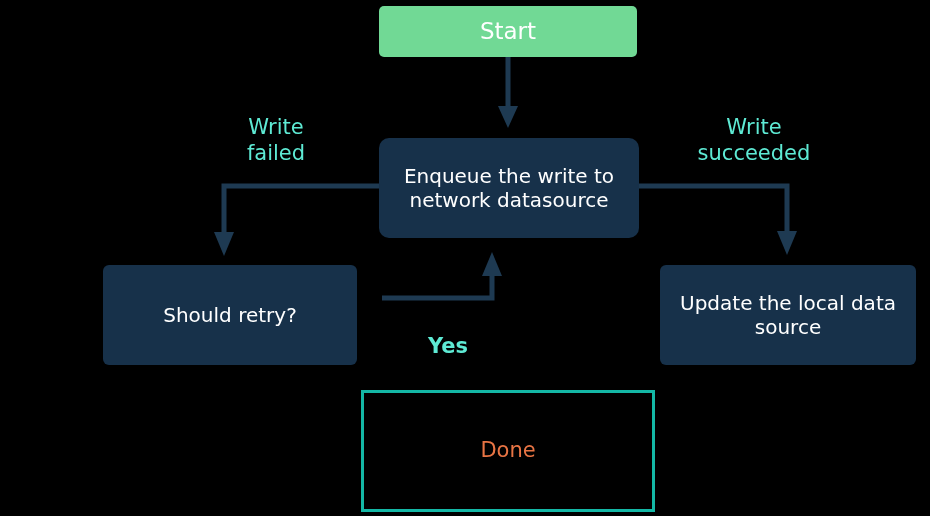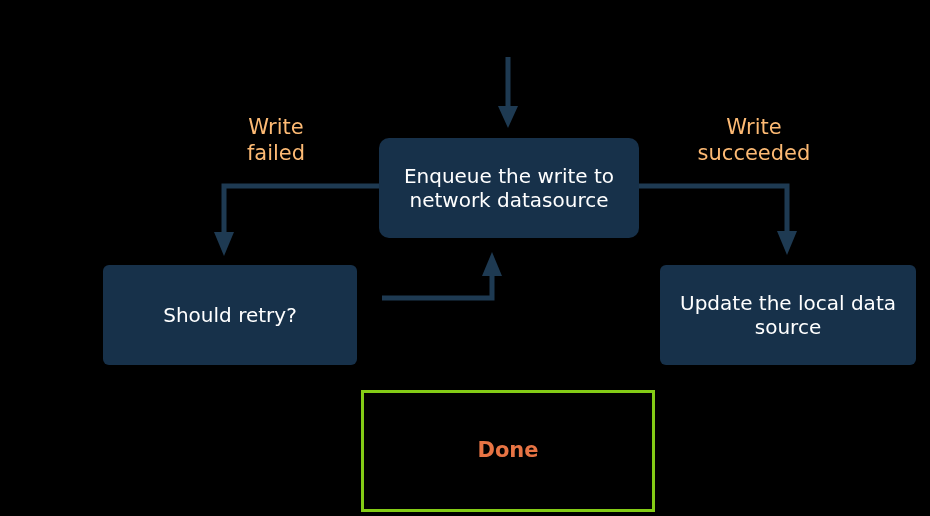--- a/index.html
+++ b/index.html
@@ -67,28 +67,28 @@
     color: #ffffff;
     font-size: 20px;
     padding: 0 14px;
   }
   .node-done {
     left: 361px;
     top: 390px;
     width: 294px;
     height: 122px;
     background: transparent;
-    border: 3px solid #84cc16;
+    border: 3px solid #14b8a6;
     color: #e87444;
     font-size: 21px;
-    font-weight: 700;
+    font-weight: 400;
   }
   .edge-label {
     position: absolute;
-    color: #fdba74;
+    color: #5eead4;
     text-align: center;
     line-height: 1.25;
     font-size: 21px;
     white-space: pre-line;
   }
   .label-write-failed {
     left: 186px;
     top: 114px;
     width: 180px;
   }
@@ -141,30 +141,32 @@
       <polyline points="639,186 787,186 787,236" fill="none" stroke="#1e3a52" stroke-width="5"></polyline>
       <polygon points="787,255 777,231 797,231" fill="#1e3a52"></polygon>
     </g>
 
     <g>
       <polyline points="382,298 492,298 492,270" fill="none" stroke="#1e3a52" stroke-width="5"></polyline>
       <polygon points="492,252 482,276 502,276" fill="#1e3a52"></polygon>
     </g>
   </svg>
 
+  <div class="node node-start">Start</div>
 
   <div class="node node-enqueue">Enqueue the write to network datasource</div>
 
   <div class="node node-update">Update the local data source</div>
 
   <div class="node node-retry">Should retry?</div>
 
   <div class="node node-done">Done</div>
 
   <div class="edge-label label-write-failed">Write
 failed</div>
 
   <div class="edge-label label-write-succeeded">Write
 succeeded</div>
 
+  <div class="edge-label label-yes">Yes</div>
 
 
 </div>
 
 </body></html>

